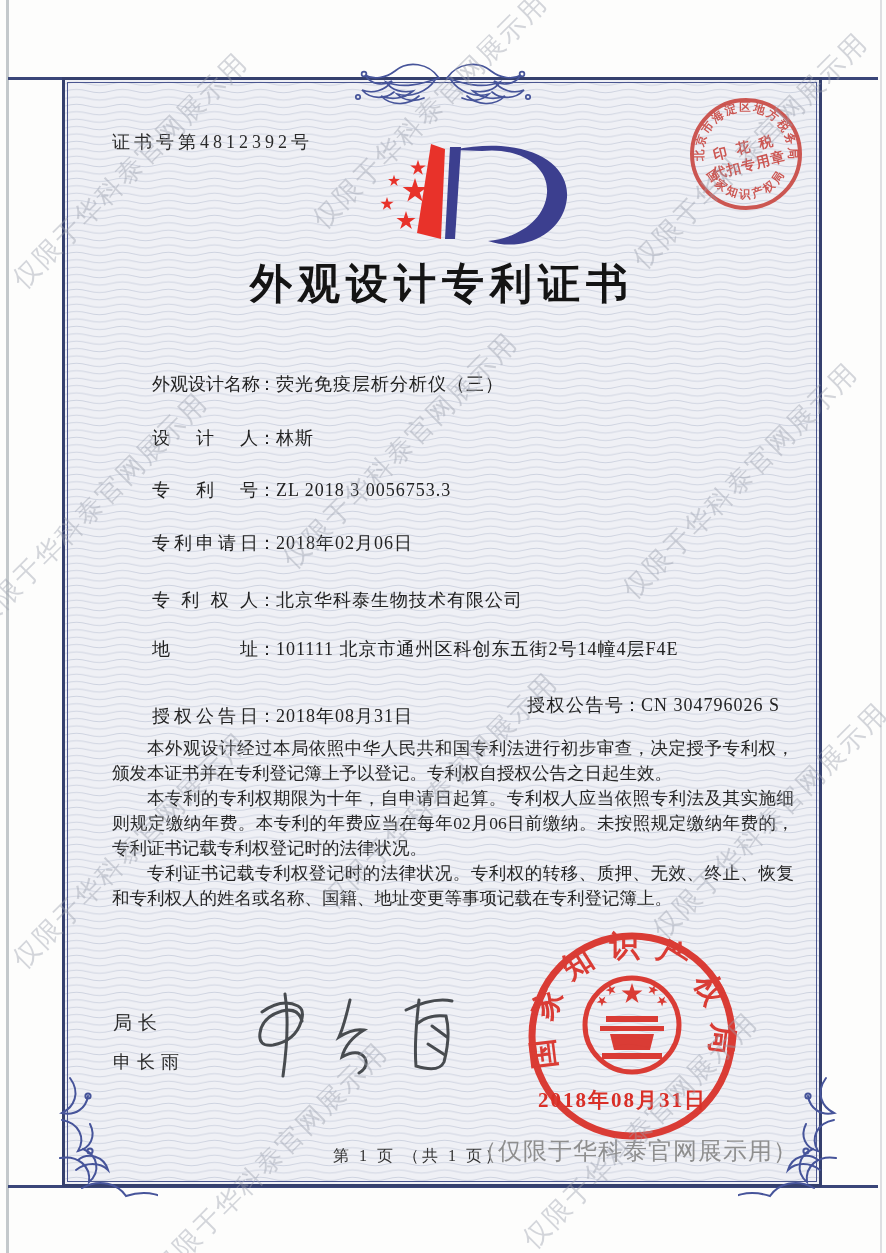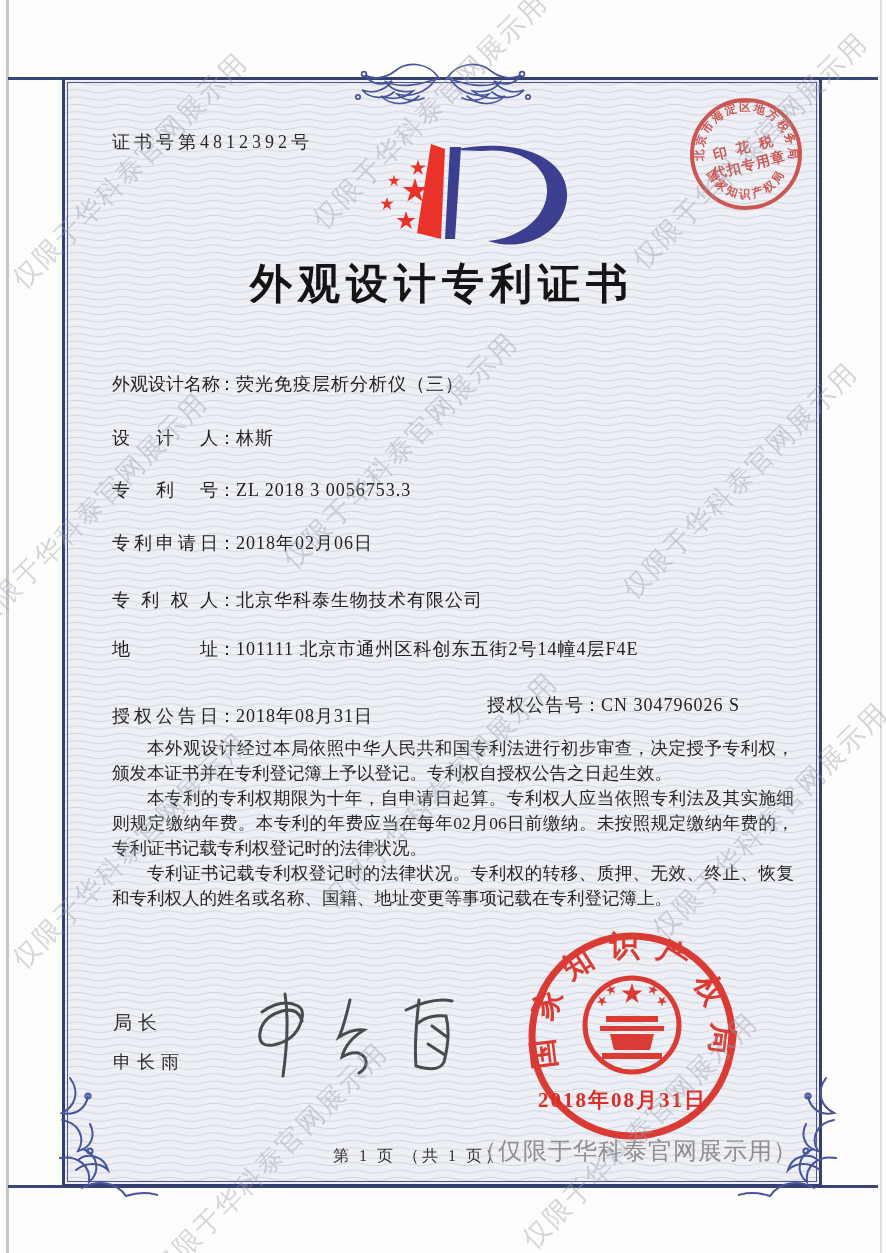--- a/index.html
+++ b/index.html
@@ -28,21 +28,21 @@
 
   .abs{position:absolute;}
 
   .cert-no{left:112px; top:130px; font-size:18px; letter-spacing:4px; color:#2a2a2a;}
   .title{
     left:62px; top:256px; width:760px; text-align:center;
     font-size:42px; font-weight:700; letter-spacing:6px; color:#141414;
   }
 
   .field-row{left:112px; font-size:18px; white-space:nowrap; color:#222;}
-  .flabel{display:inline-block; width:106px; text-align:justify; text-align-last:justify; vertical-align:bottom;}
+  .flabel{display:inline-block; width:106px; text-align:justify; text-align-last:justify; vertical-align:bottom;margin-left:40px;}
   .fvalue{letter-spacing:1px;}
   .grant-row{left:487px;}
   .grant-row .flabel{width:96px;}
 
   .paras{left:112px; top:736px; width:682px; font-size:17.5px; line-height:25px; text-align:justify; color:#262626;}
   .paras p{margin:0; text-indent:2em;}
 
   .sig-title{left:113px; top:1010px; font-size:19px; letter-spacing:6px; color:#2a2a2a;}
   .sig-name{left:113px; top:1050px; font-size:18px; letter-spacing:6px; color:#2a2a2a;}
   .signature-svg{left:238px; top:982px;}

